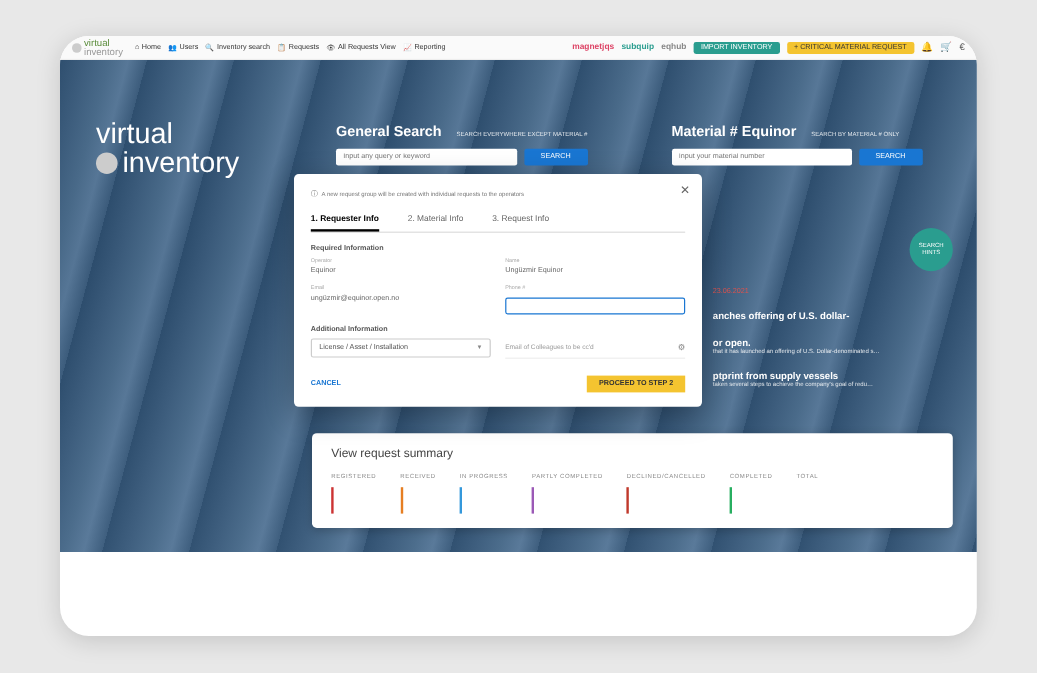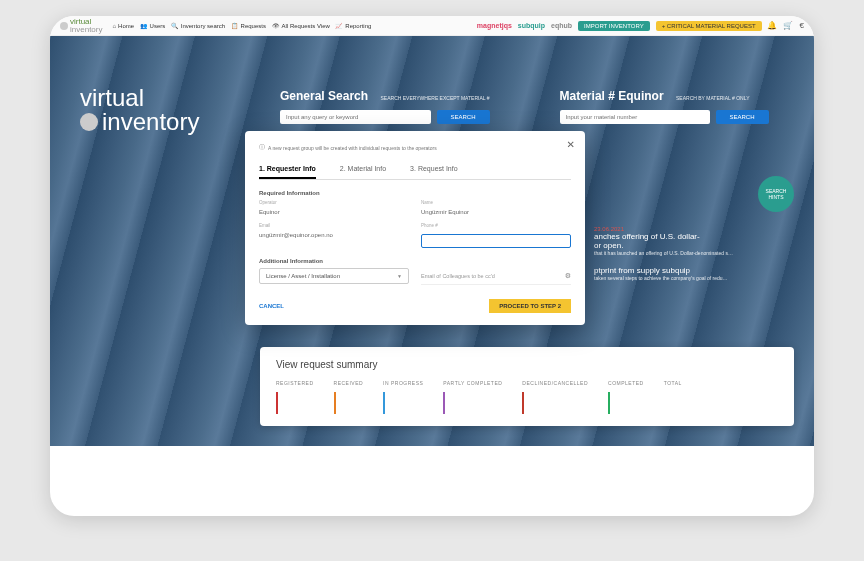--- a/index.html
+++ b/index.html
@@ -1,19 +1,19 @@
 <!DOCTYPE html>
 <html><head>
 <meta charset="utf-8">
 <style>
 * { box-sizing: border-box; margin: 0; padding: 0; font-family: Arial, sans-serif; }
 body { background: #e8e8e8; width: 864px; height: 561px; overflow: hidden; position: relative; }
 
 .tablet-frame {
-  position: absolute; top: 16px; left: 50px; width: 764px; height: 500px;
+  position: absolute; top: 30px; left: 50px; width: 764px; height: 500px;
   background: #fff; border-radius: 24px; overflow: hidden;
   box-shadow: 0 4px 20px rgba(0,0,0,0.15);
 }
 
 .topbar {
   height: 20px; display: flex; align-items: center; padding: 0 10px;
   font-size: 6px; color: #555; gap: 10px; border-bottom: 1px solid #eee;
   background: #fafafa;
 }
 .logo-block { display: flex; align-items: center; gap: 2px; }
@@ -49,21 +49,21 @@
 .search-input { flex: 1; background: #fff; border: none; padding: 4px 6px; font-size: 6px; border-radius: 2px; width: 150px; }
 .search-btn { background: #1976d2; color: #fff; border: none; padding: 4px 14px; font-size: 6px; border-radius: 2px; cursor: pointer; }
 
 .hints-badge { position: absolute; right: 20px; top: 140px; width: 36px; height: 36px;
   border-radius: 50%; background: #2a9d8f; color: #fff; font-size: 5px; display: flex;
   align-items: center; justify-content: center; text-align: center; cursor: pointer; }
 
 .news { position: absolute; right: 20px; top: 190px; width: 200px; font-size: 7px; color: #fff; }
 .news-date { color: #d9534f; font-size: 6px; }
 .news-item { margin-bottom: 10px; }
-.news-title { font-weight: normal; font-size: 8px; }
+.news-title { font-weight: bold; font-size: 8px; margin-top: 13px; }
 .news-body { font-size: 5px; opacity: 0.85; }
 
 .summary-card {
   position: absolute; bottom: 20px; left: 210px; right: 20px;
   background: #fff; border-radius: 4px; padding: 12px 16px;
   box-shadow: 0 2px 8px rgba(0,0,0,0.2);
 }
 .summary-title { font-size: 10px; color: #444; margin-bottom: 10px; }
 .summary-cols { display: flex; gap: 20px; }
 .summary-col { font-size: 5px; color: #888; letter-spacing: 0.5px; display: flex; flex-direction: column; align-items: flex-start; gap: 6px; }
@@ -188,21 +188,21 @@
     <div class="hints-badge">SEARCH HINTS</div>
 
     <div class="news">
       <div class="news-item">
         <div class="news-date">23.06.2021</div>
         <div class="news-title">anches offering of U.S. dollar-</div>
         <div class="news-title">or open.</div>
         <div class="news-body">that it has launched an offering of U.S. Dollar-denominated s…</div>
       </div>
       <div class="news-item">
-        <div class="news-title">ptprint from supply subquip</div>
+        <div class="news-title">ptprint from supply vessels</div>
         <div class="news-body">taken several steps to achieve the company's goal of redu…</div>
       </div>
     </div>
 
     <div class="summary-card">
       <div class="summary-title">View request summary</div>
       <div class="summary-cols">
         <div class="summary-col">
             <span>REGISTERED</span>
             <div class="summary-bar"></div>

